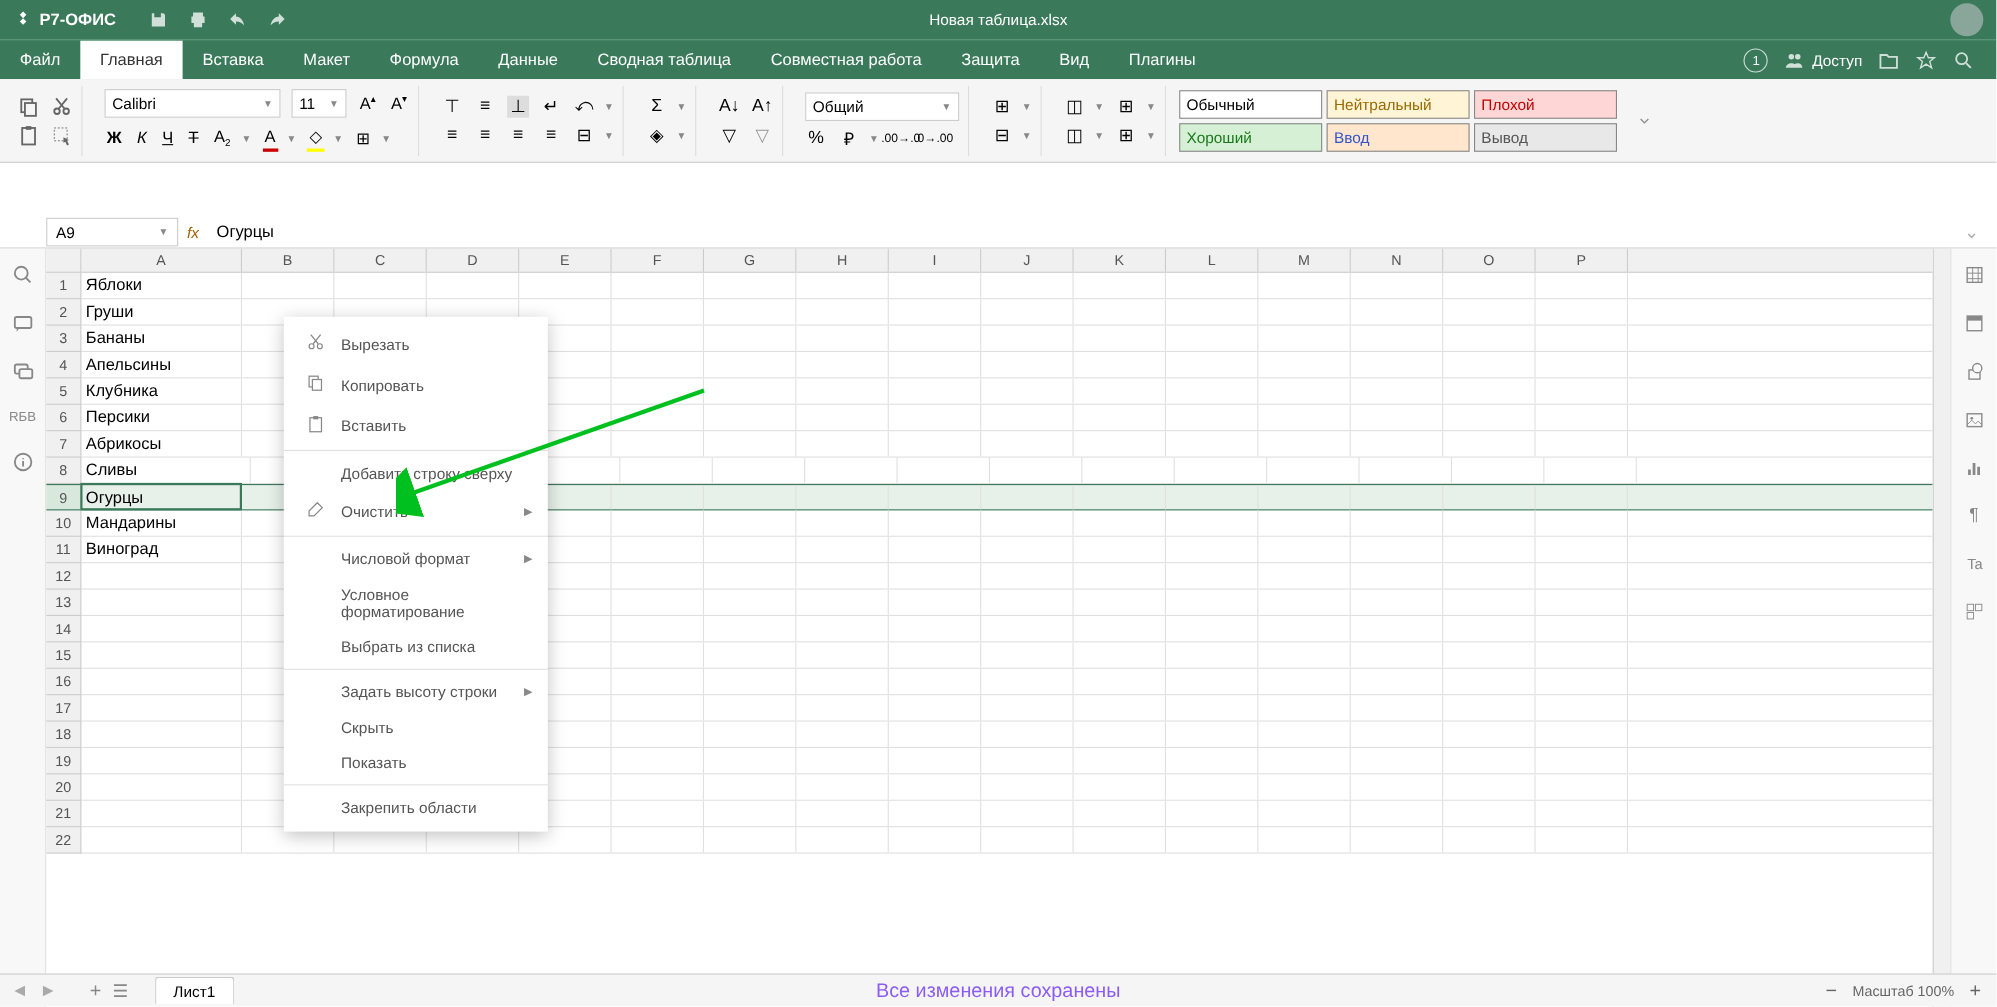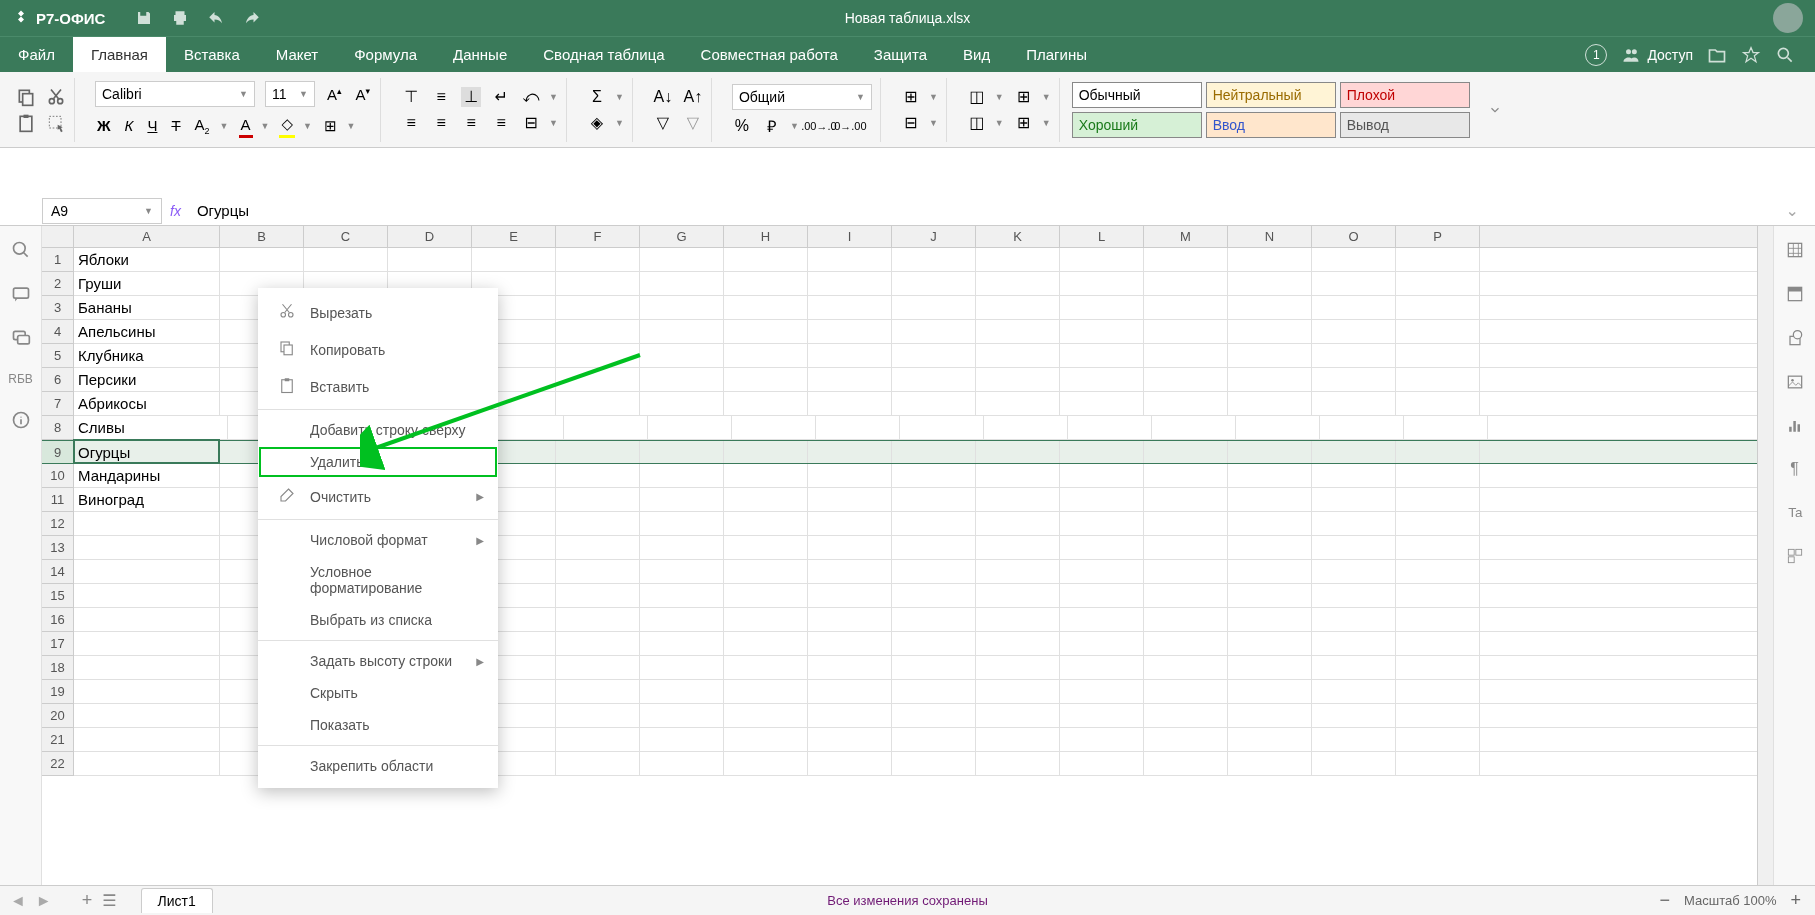--- a/index.html
+++ b/index.html
@@ -33,21 +33,21 @@
 .strike { text-decoration: line-through; }
 .drop-tiny { font-size: 9px; color: #888; margin-left: -2px; }
 .numfmt-sel { width: 140px; height: 26px; border: 1px solid #ccc; background: #fff; padding: 0 6px; display: flex; align-items: center; font-size: 14px; justify-content: space-between; }
 .styles { display: flex; gap: 4px; }
 .style-col { display: flex; flex-direction: column; gap: 4px; }
 .style-box { width: 130px; height: 26px; border: 1px solid #888; padding: 0 6px; display: flex; align-items: center; font-size: 14px; }
 .style-more { width: 26px; height: 56px; display: flex; align-items: center; justify-content: center; cursor: pointer; }
 
 .formula-bar { height: 30px; border-bottom: 1px solid #ccc; display: flex; align-items: center; background: #fff; margin-top: 48px; }
 .name-box { width: 120px; height: 26px; border: 1px solid #ccc; padding: 0 8px; display: flex; align-items: center; font-size: 14px; margin-left: 42px; justify-content: space-between; }
-.fx { padding: 0 8px; font-style: italic; color: #8b5cf6; font-size: 14px; }
+.fx { padding: 0 8px; font-style: italic; color: #a16207; font-size: 14px; }
 .formula-input { flex: 1; padding: 0 8px; font-size: 15px; }
 
 .workspace { display: flex; height: 743px; }
 .left-panel { width: 42px; background: #f8f8f8; border-right: 1px solid #e0e0e0; display: flex; flex-direction: column; align-items: center; gap: 24px; padding-top: 14px; }
 .lp-icon { width: 20px; height: 20px; fill: #888; cursor: pointer; }
 .sheet-area { flex: 1; overflow: hidden; position: relative; }
 .col-headers { height: 22px; display: flex; background: #f0f0f0; border-bottom: 1px solid #ccc; margin-left: 32px; }
 .corner { width: 32px; height: 22px; background: #f0f0f0; border-right: 1px solid #ccc; border-bottom: 1px solid #ccc; position: absolute; left: 0; top: 0; }
 .col-h { border-right: 1px solid #ccc; text-align: center; font-size: 13px; line-height: 22px; color: #555; }
 .grid-body { display: flex; }
@@ -67,21 +67,21 @@
 .ctx-sep { height: 1px; background: #e0e0e0; margin: 4px 0; }
 .ctx-icon { width: 18px; height: 18px; fill: #888; flex-shrink: 0; }
 .ctx-noicon { width: 18px; flex-shrink: 0; }
 .ctx-arrow { position: absolute; right: 14px; color: #888; font-size: 10px; }
 
 .arrow-annotation { position: absolute; left: 360px; top: 350px; z-index: 101; pointer-events: none; }
 
 .status-bar { position: absolute; bottom: 0; left: 0; right: 0; height: 30px; background: #f5f5f5; border-top: 1px solid #ccc; display: flex; align-items: center; padding: 0 10px; }
 .sb-nav { display: flex; gap: 10px; align-items: center; }
 .sheet-tab { padding: 4px 16px; border: 1px solid #ccc; border-bottom: none; background: #fff; font-size: 14px; margin-left: 14px; border-radius: 3px 3px 0 0; }
-.sb-center { position: absolute; left: 50%; transform: translateX(-50%); font-size: 13px; color: #701a75; }
+.sb-center { position: absolute; left: 50%; transform: translateX(-50%); font-size: 18px; color: #8b5cf6; }
 .sb-right { margin-left: auto; display: flex; align-items: center; gap: 10px; font-size: 13px; color: #666; }
 .zoom-btn { font-size: 18px; cursor: pointer; padding: 0 4px; }
 </style>
 </head>
 <body>
 
 <div class="titlebar">
   <div class="logo">
     <svg class="logo-icon" viewBox="0 0 24 24">
         <path fill="#fff" d="M12 2l4 4-4 4-4-4z M12 10l4 4-4 4-4-4z"></path>
@@ -824,24 +824,20 @@
           <rect x="5" y="5" width="14" height="17" fill="none" stroke="#888" stroke-width="1.5"></rect>
           <rect x="9" y="3" width="6" height="4" fill="#888"></rect>
         </svg></span>
       <span>Вставить</span>
     </div>
     <div class="ctx-sep"></div>
     <div class="ctx-item">
       <span class="ctx-noicon"></span>
       <span>Добавить строку сверху</span>
     </div>
-    <div class="ctx-item highlighted">
-      <span class="ctx-noicon"></span>
-      <span>Удалить</span>
-    </div>
     <div class="ctx-item">
       <span><svg class="ctx-icon" viewBox="0 0 24 24">
           <path d="M14 4l6 6-10 10H4v-6z" fill="none" stroke="#888" stroke-width="1.5"></path>
         </svg></span>
       <span>Очистить</span>
       <span class="ctx-arrow">▶</span>
     </div>
     <div class="ctx-sep"></div>
     <div class="ctx-item">
       <span class="ctx-noicon"></span>

